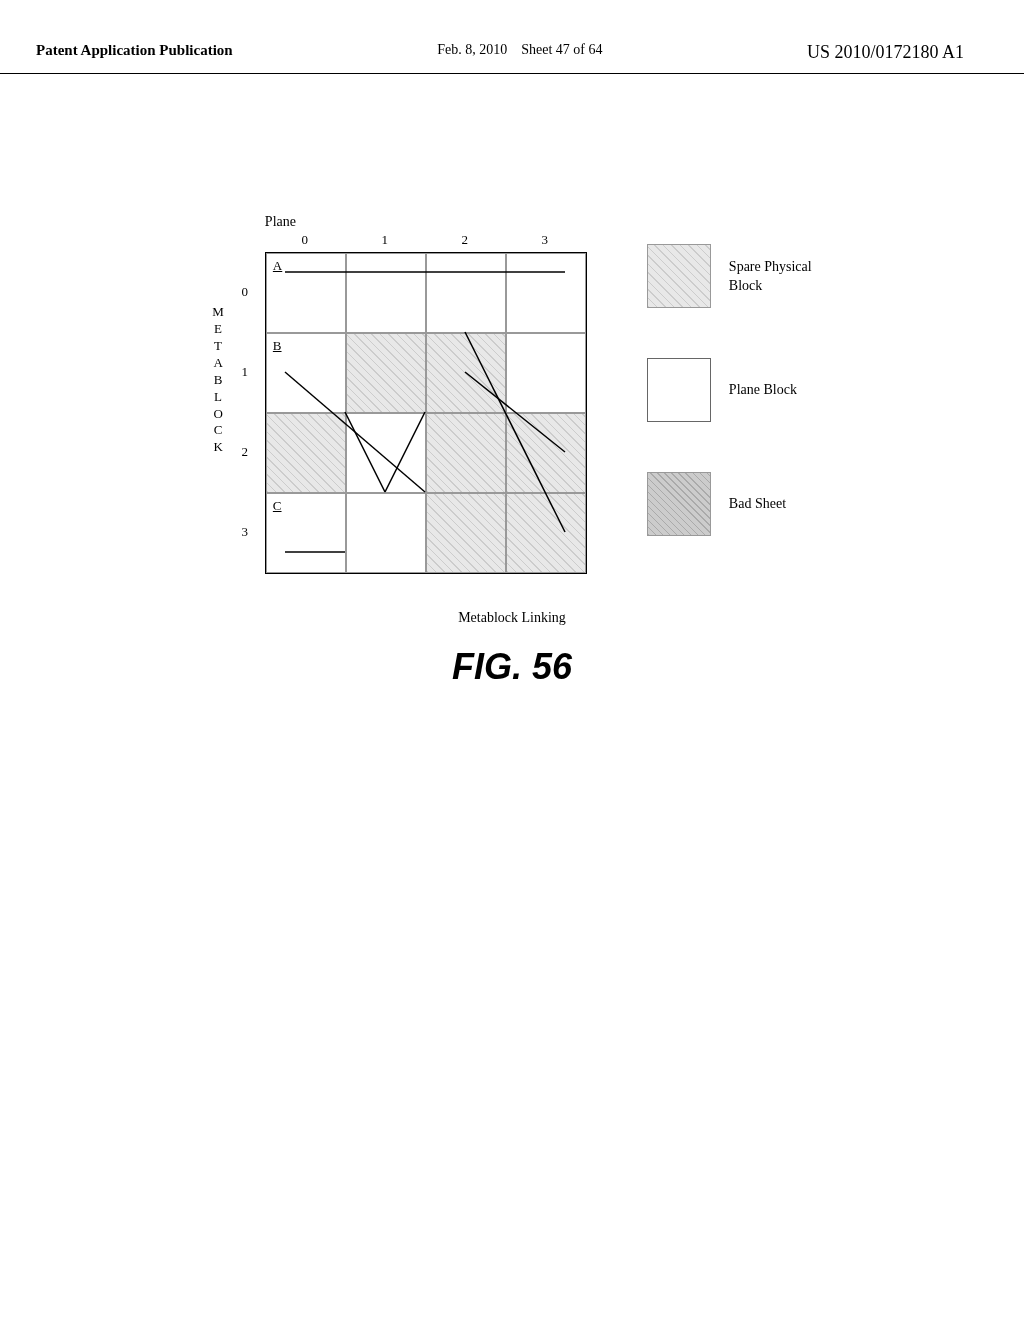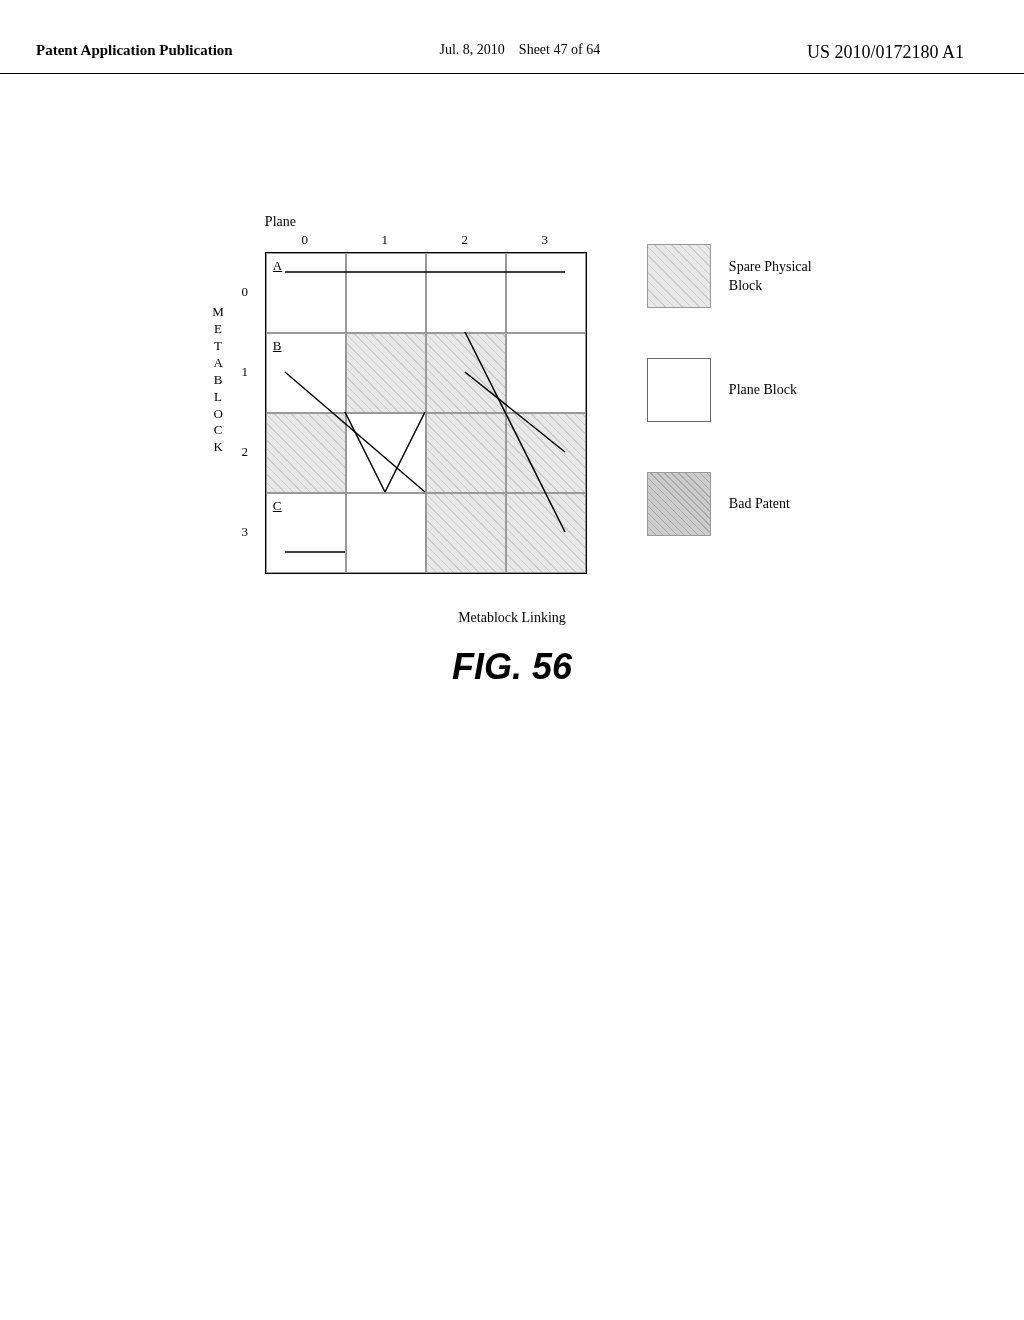--- a/index.html
+++ b/index.html
@@ -226,21 +226,21 @@
     .grid-wrapper {
       position: relative;
     }
   </style>
 </head>
 <body>
 
 <div class="header">
   <div class="header-left">Patent Application Publication</div>
   <div class="header-center">
-    <span>Jul. 8, 2010</span>
+    <span>Feb. 8, 2010</span>
     &nbsp;&nbsp;
     <span>Sheet 47 of 64</span>
   </div>
   <div class="header-right">US 2010/0172180 A1</div>
 </div>
 
 <div class="main-content">
 
   <div style="display:flex; flex-direction:row; align-items:flex-start; gap:60px;">
 
@@ -335,21 +335,21 @@
         <div class="legend-text">Spare Physical<br>Block</div>
       </div>
 
       <div class="legend-item">
         <div class="legend-box legend-box-good"></div>
         <div class="legend-text">Plane Block</div>
       </div>
 
       <div class="legend-item">
         <div class="legend-box legend-box-bad"></div>
-        <div class="legend-text">Bad Patent</div>
+        <div class="legend-text">Bad Sheet</div>
       </div>
 
     </div>
   </div>
 
   <div class="caption" style="margin-top:36px;font-family:Liberation Serif, serif;">Metablock Linking</div>
 
   <div class="fig-label">FIG. 56</div>
 
 </div>

